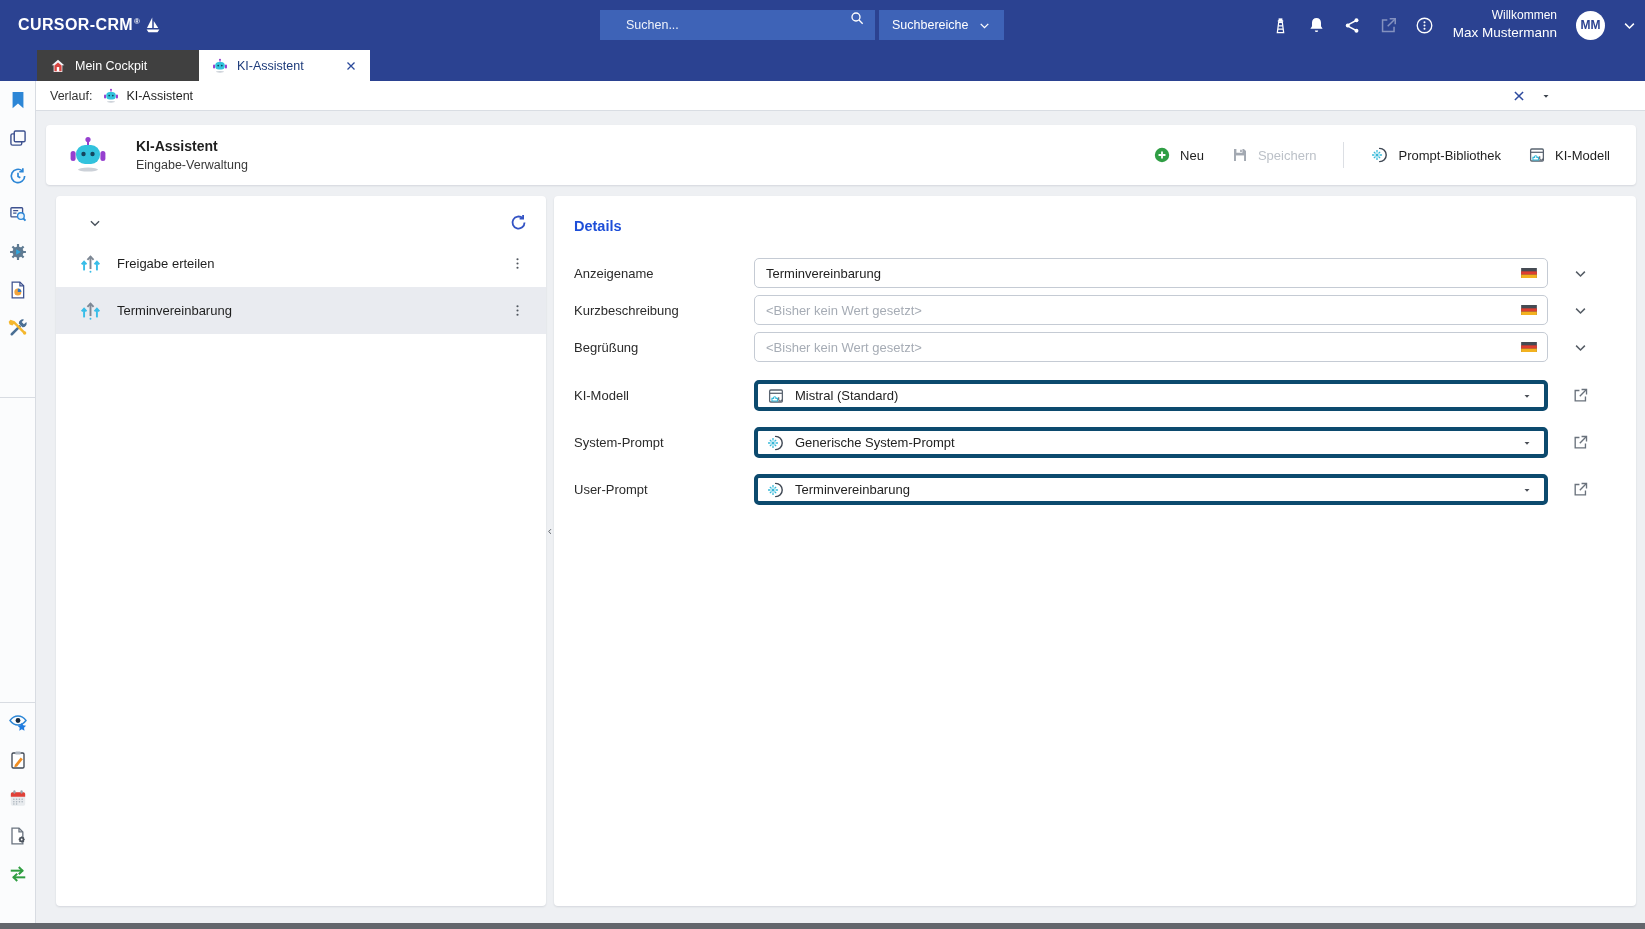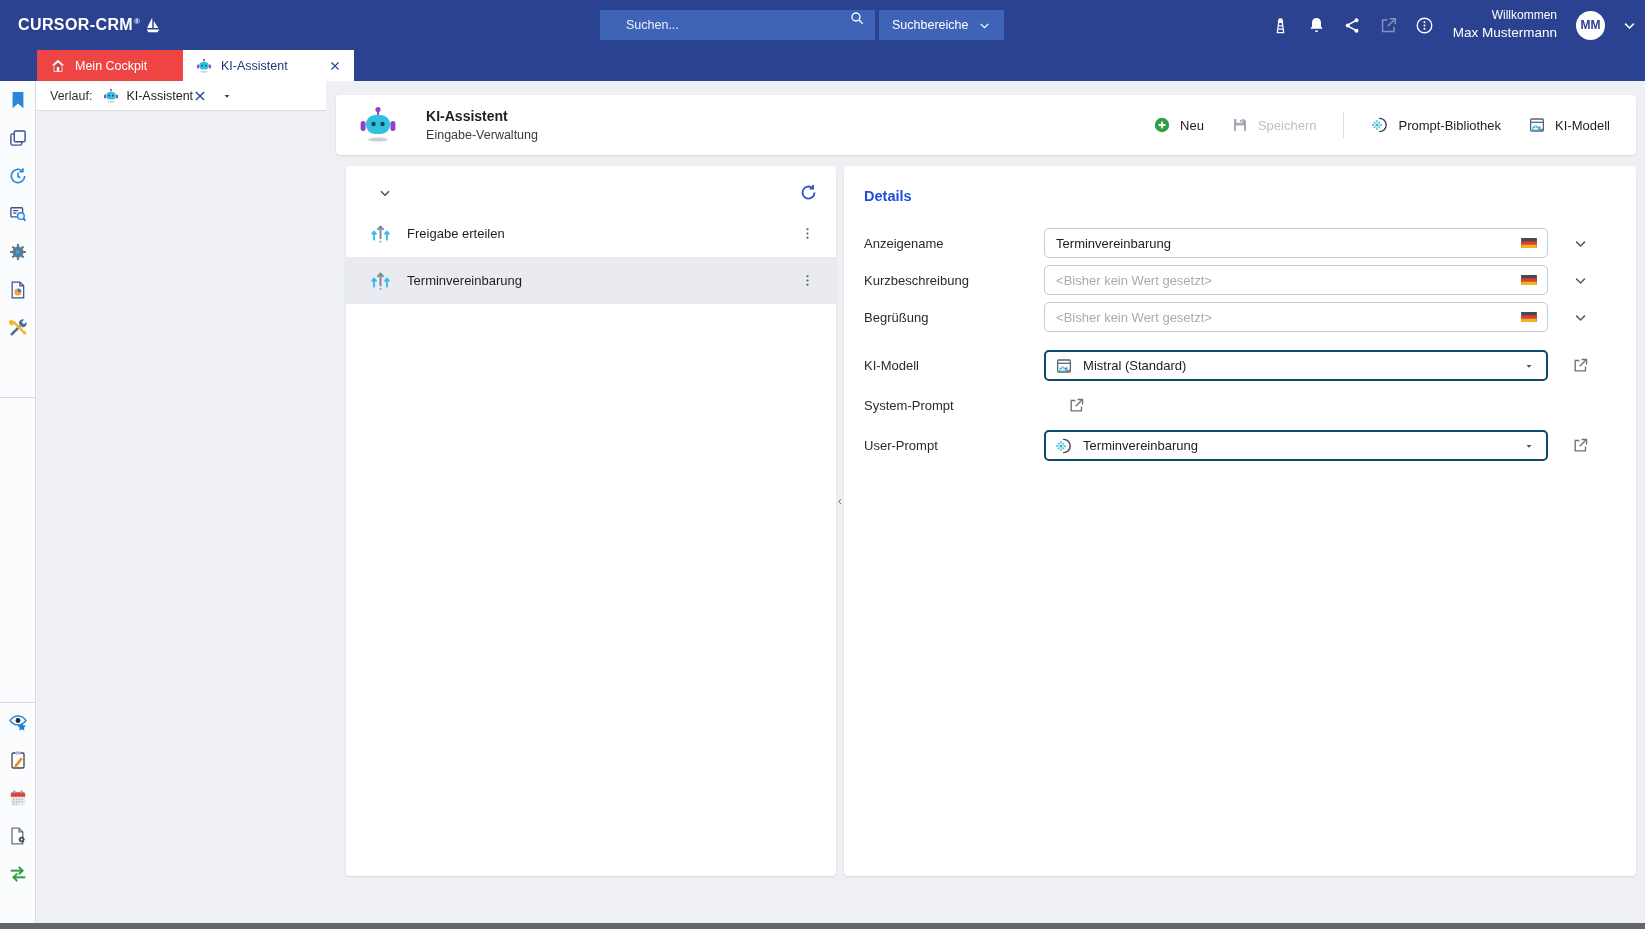--- a/index.html
+++ b/index.html
@@ -22,34 +22,34 @@
   .tb-ic.dim{opacity:.42}
   .welcome{text-align:right;font-size:12px;line-height:1.3;margin:1px 2px}
   .welcome .l2{font-size:13.5px}
   .avatar{width:29px;height:29px;border-radius:50%;background:#fff;color:#2b4291;font-weight:bold;font-size:12px;display:flex;align-items:center;justify-content:center;flex-shrink:0}
   .tb-chev{width:15px;height:15px;color:#fff}
 
   
   .tabbar{height:31px;background:#2b4291;display:flex;align-items:stretch;padding-left:37px}
   .tab{display:flex;align-items:center;gap:9px;padding:0 13px;font-size:12.5px;cursor:default}
   .tab .ticon{width:16px;height:16px;flex-shrink:0}
-  .tab.cockpit{background:#ef4444;color:#fff;width:146px}
+  .tab.cockpit{background:#404040;color:#fff;width:162px}
   .tab.assistant{background:#fff;color:#1c3a7a;width:171px}
   .tab .tx{width:12px;height:12px;color:#2b4a9b;margin-left:auto}
 
   
   .workspace{display:flex;height:848px}
   .sidebar{width:36px;background:#fbfcfd;border-right:1px solid #d8dce2;display:flex;flex-direction:column;align-items:center;flex-shrink:0}
   .sb{width:36px;height:38px;display:flex;align-items:center;justify-content:center;cursor:default}
   .sb svg{width:20px;height:20px}
   .sb-div{width:36px;height:1px;background:#d8dce2;flex-shrink:0}
   .sb-div.top{margin-top:50px}
   .sb-spacer{flex:1}
   .sb-pad{height:36px;flex-shrink:0}
-  .main{flex:1;display:flex;flex-direction:row;min-width:0}
+  .main{flex:1;display:flex;flex-direction:column;min-width:0}
 
   
   .histbar{height:30px;background:#fff;border-bottom:1px solid #d9dde3;display:flex;align-items:center;padding:0 14px;font-size:12.5px;color:#333}
   .histbar .hrobot{width:16px;height:16px;margin:0 7px 0 11px}
   .histbar .hentry{color:#1f1f1f}
   .hright{margin-left:auto;display:flex;align-items:center;gap:15px;margin-right:80px}
   .hx{width:14px;height:14px;color:#2d4a9e}
   .hcaret{width:10px;height:10px;color:#3c434c}
 
   
@@ -88,21 +88,21 @@
   .dheading{font-size:14.5px;font-weight:bold;color:#1d4ed8}
   .form{margin-top:24px}
   .frow{display:flex;align-items:center;margin-bottom:7px}
   .frow.gap-before{margin-top:18px}
   .frow.dd{margin-bottom:16px}
   .flabel{width:180px;font-size:13px;color:#2b2b2b;flex-shrink:0}
   .tfield{flex:1;position:relative;height:30px}
   .tfield input{width:100%;height:30px;border:1px solid #c5cbd4;border-radius:5px;padding:0 36px 0 11px;font-size:13px;color:#222;outline:none;background:#fff;font-family:inherit}
   .tfield input::placeholder{color:#a6acb5;opacity:1}
   .tfield .flag{position:absolute;right:11px;top:50%;transform:translateY(-50%);width:16px;height:10px}
-  .dfield{flex:1;height:31px;border:2px solid #0c4a6e;border-radius:5px;display:flex;align-items:center;padding:0 12px 0 9px;gap:10px;background:#fff;cursor:default}
+  .dfield{flex:1;height:31px;border:4px solid #0c4a6e;border-radius:5px;display:flex;align-items:center;padding:0 12px 0 9px;gap:10px;background:#fff;cursor:default}
   .dfield .dicon{width:18px;height:18px;flex-shrink:0}
   .dfield .dval{font-size:13px;color:#222;white-space:nowrap}
   .dfield .caret{width:10px;height:10px;color:#4a4f57;margin-left:auto;flex-shrink:0}
   .endicon{width:64px;display:flex;justify-content:center;flex-shrink:0;margin-right:-64px}
   .endicon .chev{width:15px;height:15px;color:#565d66}
   .endicon .ext{width:17px;height:17px;color:#6a727c}
 
   .bottomstrip{position:absolute;left:0;right:0;bottom:0;height:6px;background:#63666c}
 </style>
 </head>
@@ -595,20 +595,29 @@
               </div>
               <span class="endicon">
                   <svg class="ext">
                     <use href="#i-extlink"></use>
                   </svg>
                 </span>
             </div>
 
             <div class="frow dd">
               <label class="flabel">System-Prompt</label>
+              <div class="dfield">
+                <svg class="dicon">
+                    <use href="#i-prompt"></use>
+                  </svg>
+                <span class="dval">Generische System-Prompt</span>
+                <svg class="caret">
+                    <use href="#i-caret"></use>
+                  </svg>
+              </div>
               <span class="endicon">
                   <svg class="ext">
                     <use href="#i-extlink"></use>
                   </svg>
                 </span>
             </div>
 
             <div class="frow dd">
               <label class="flabel">User-Prompt</label>
               <div class="dfield">

